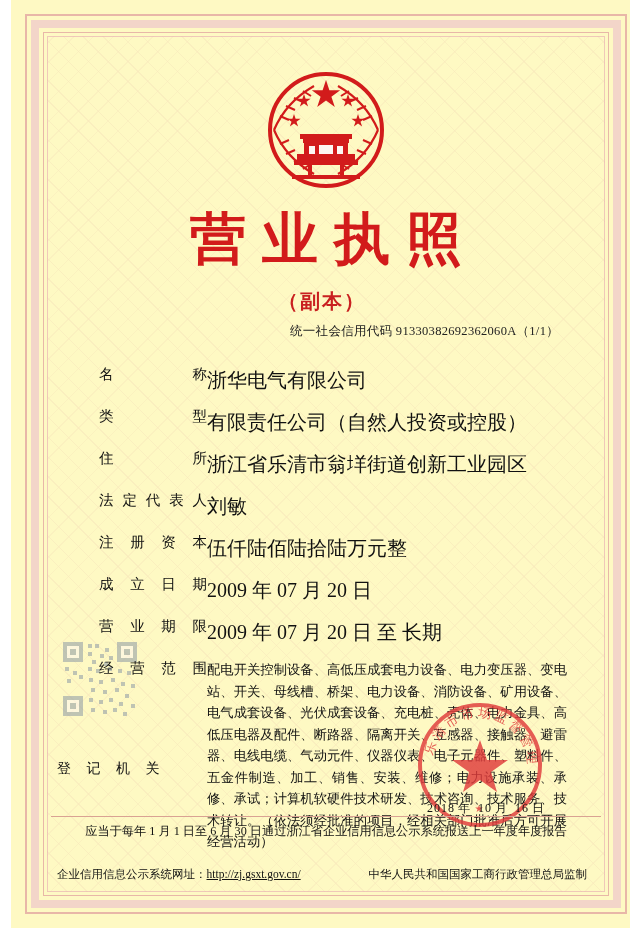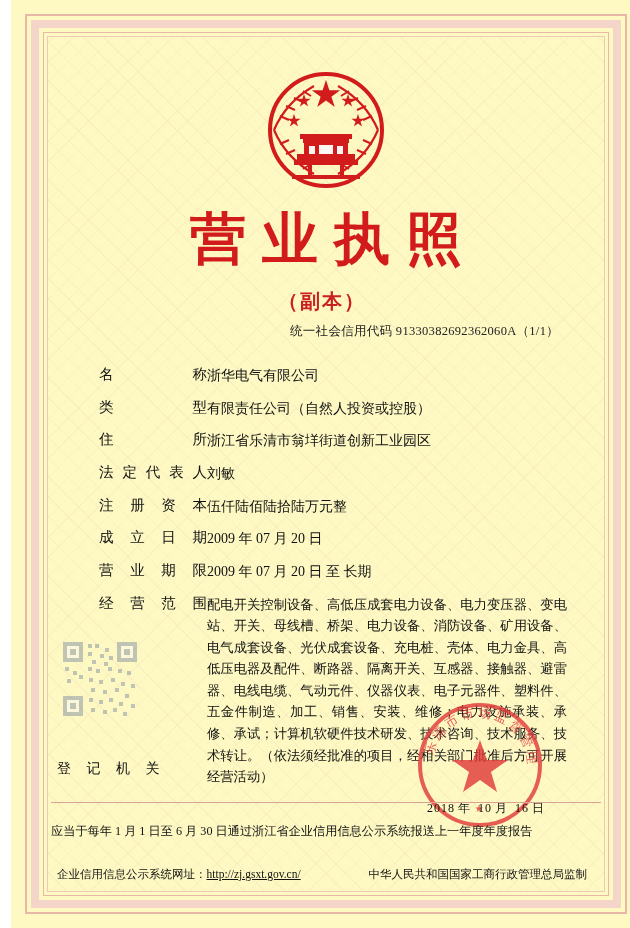--- a/index.html
+++ b/index.html
@@ -129,21 +129,21 @@
     flex: 0 0 108px;
     font-size: 14.5px;
     color: #111;
     display: flex;
     justify-content: space-between;
     letter-spacing: 0;
   }
   .label span { display: inline-block; }
   .label.lbl-4 { letter-spacing: 0; }
   .value {
-    font-size: 14px;
+    font-size: 20px;
     color: #111;
     line-height: 1.55;
     flex: 1;
   }
   .scope {
     font-size: 13.3px;
     line-height: 1.62;
     text-align: justify;
     color: #111;
     flex: 1;
@@ -187,23 +187,24 @@
     width: 78px;
     height: 78px;
     opacity: 0.55;
   }
   
   .notice {
     position: absolute;
     bottom: 48px;
     left: 0;
     right: 0;
+    text-align: center;
     font-size: 12.2px;
     color: #111;
-    padding-top: 20px;
+    padding-top: 6px;
     border-top: 1px solid #d9a293;
   }
   .footer {
     position: absolute;
     bottom: 6px;
     left: 0;
     right: 8px;
     display: flex;
     justify-content: space-between;
     padding: 0 6px;

